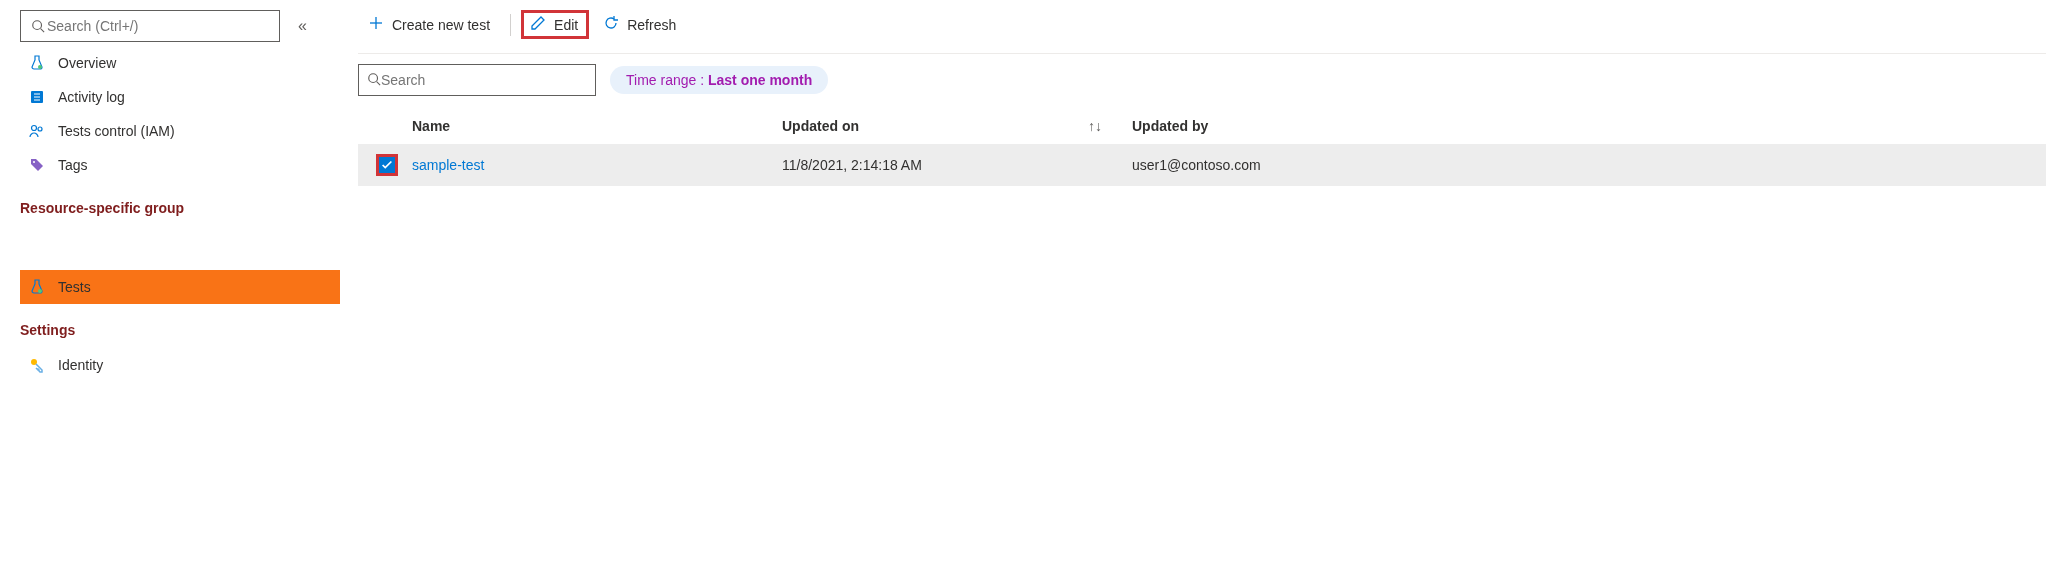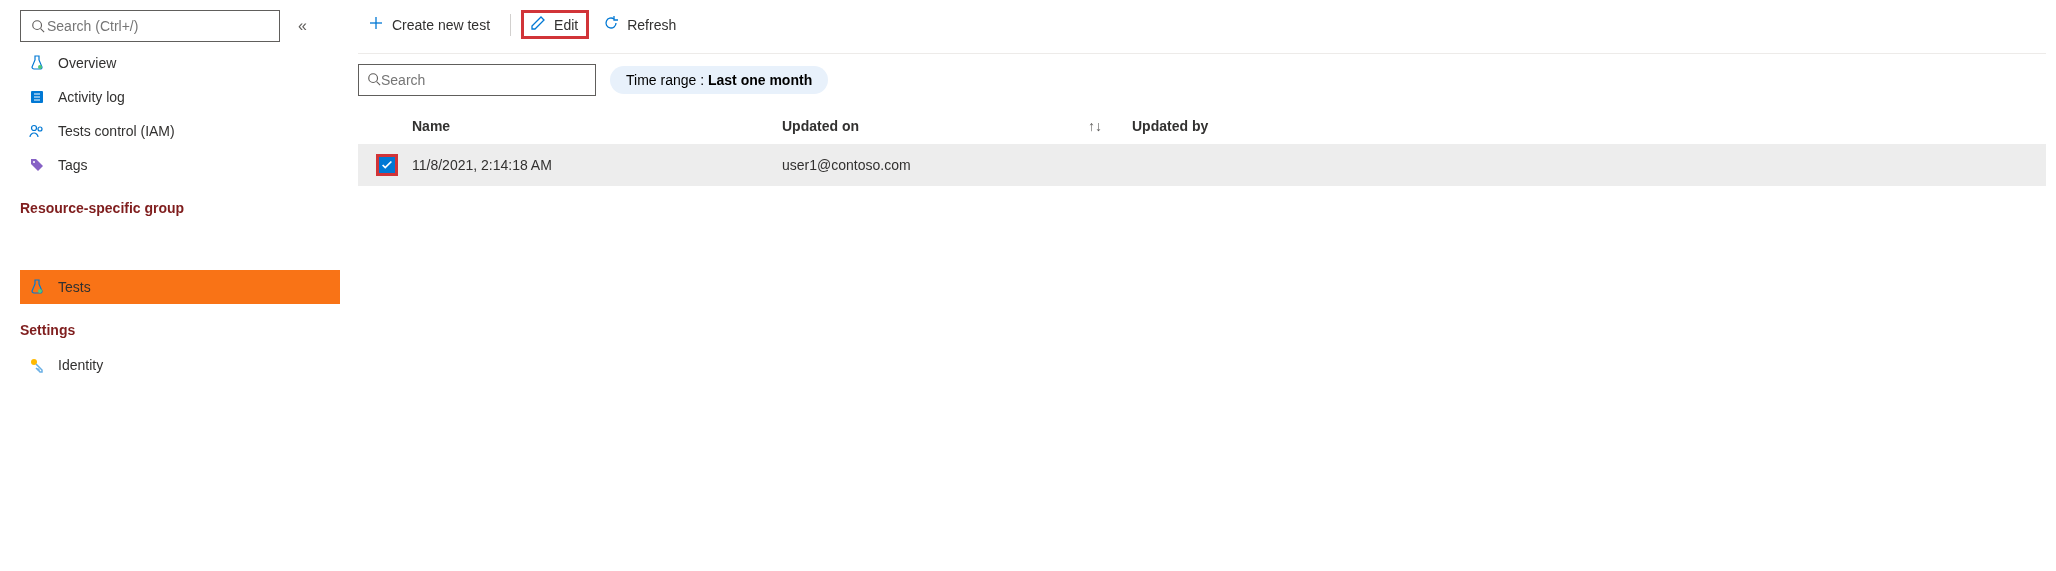--- a/index.html
+++ b/index.html
@@ -101,21 +101,21 @@
       background: #fff;
     }
     .filter-search input {
       border: none; outline: none; font-size: 14px; flex: 1; color: #605e5c; background: transparent;
     }
     .pill {
       background: #e8f1fb;
       border-radius: 16px;
       padding: 6px 16px;
       font-size: 14px;
-      color: #000000;
+      color: #a21caf;
     }
     .pill .bold { font-weight: 700; }
     .table { width: 100%; }
     .thead-row, .tbody-row {
       display: grid;
       grid-template-columns: 50px 370px 350px 1fr;
       align-items: center;
       padding: 10px 4px;
     }
     .thead-row { font-weight: 600; color: #323130; }
@@ -271,17 +271,18 @@
       <div class="th-cell">Updated by</div>
     </div>
     <div class="tbody-row">
       <div class="checkbox-wrap">
         <div class="checkbox">
           <svg width="14" height="14" viewBox="0 0 16 16">
               <path d="M3 8l3 3 7-7" fill="none" stroke="#fff" stroke-width="2"></path>
             </svg>
         </div>
       </div>
+      <div class="link">sample-test</div>
       <div>11/8/2021, 2:14:18 AM</div>
       <div>user1@contoso.com</div>
     </div>
   </div>
 </div>
 
 </body></html>

